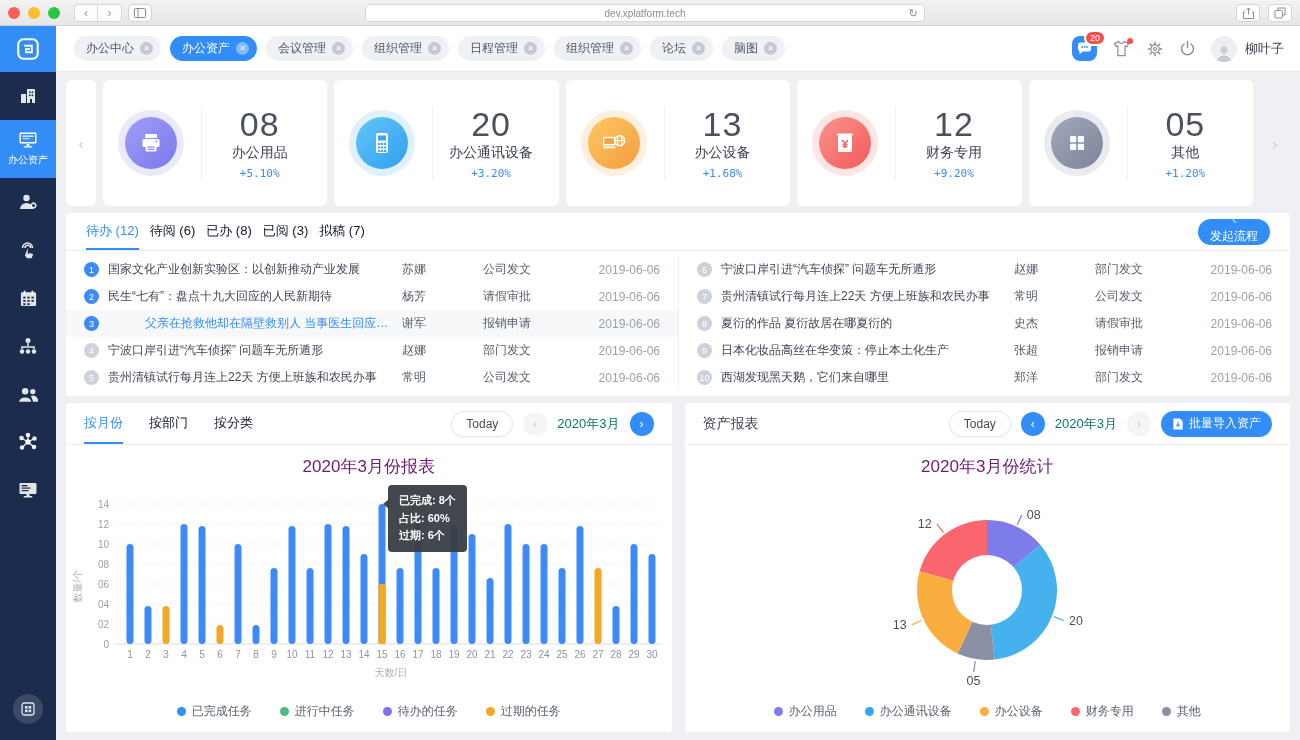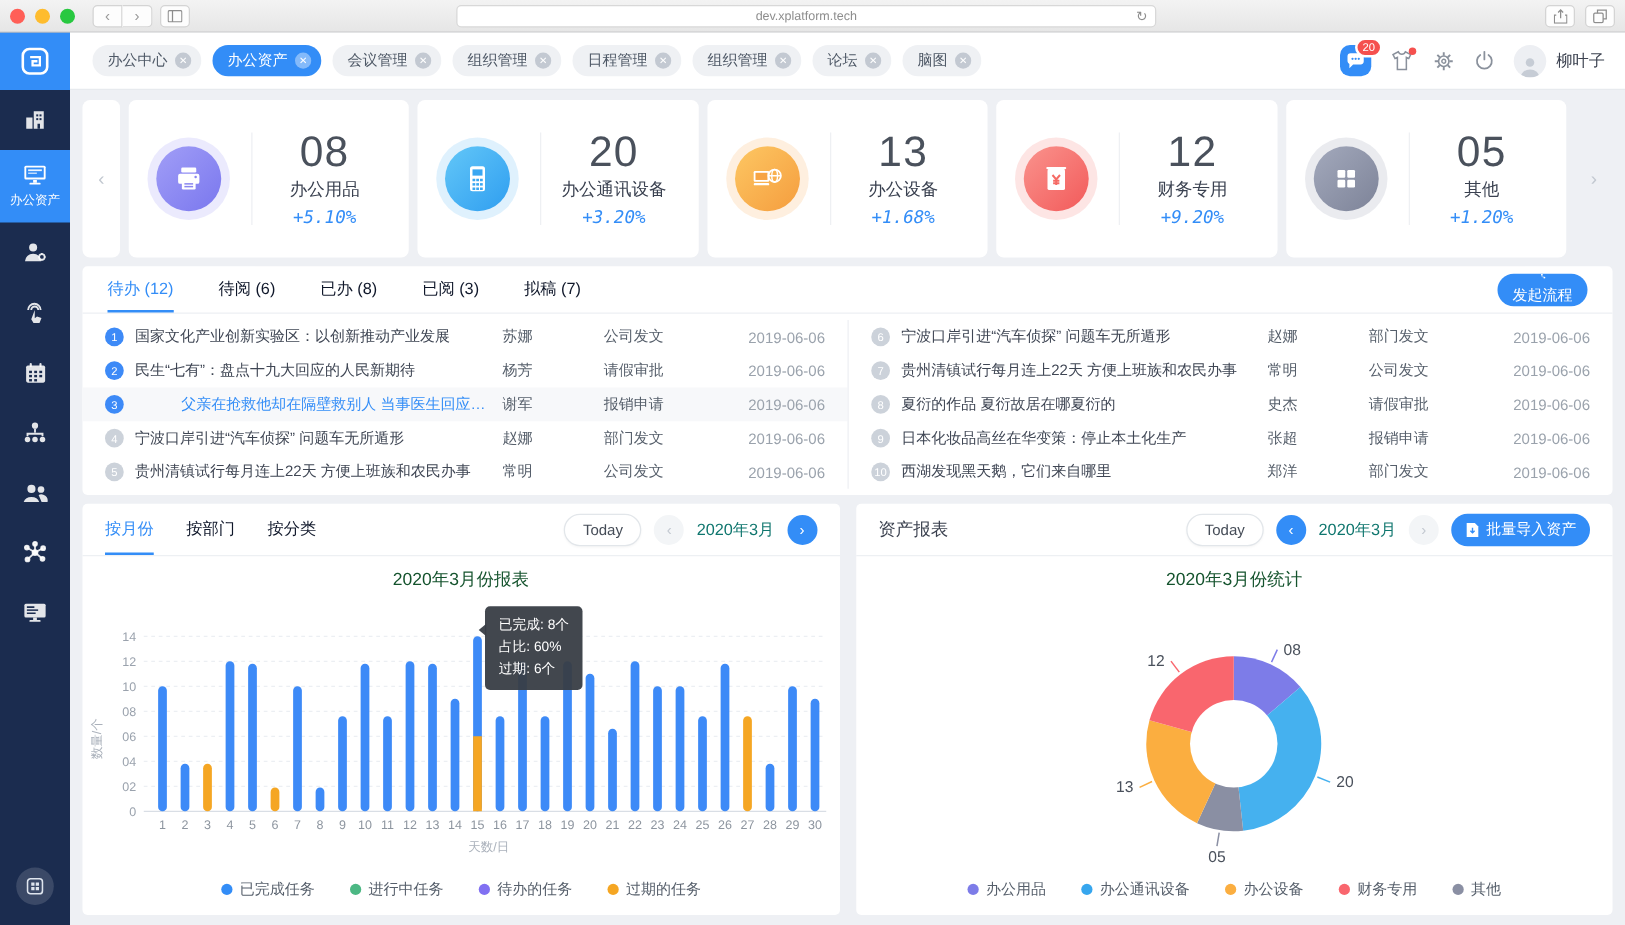--- a/index.html
+++ b/index.html
@@ -54,21 +54,21 @@
   .content{flex:1;padding:8px 10px;display:flex;flex-direction:column;min-height:0;}
   .stats-row{display:flex;gap:7px;height:126px;margin-bottom:7px;flex-shrink:0;}
   .carousel-btn{width:30px;background:#fff;border-radius:6px;display:flex;align-items:center;justify-content:center;color:#c2c8d0;font-size:15px;cursor:pointer;}
   .carousel-btn.flat{background:transparent;}
   .stat-card{flex:1;background:#fff;border-radius:6px;display:flex;align-items:center;padding:0 10px 0 16px;min-width:0;}
   .icon-wrap{width:52px;height:52px;border-radius:50%;display:flex;align-items:center;justify-content:center;margin:0 24px 0 6px;flex-shrink:0;}
   .stat-div{width:1px;height:74px;background:#eef0f3;flex-shrink:0;}
   .stat-right{flex:1;display:flex;flex-direction:column;align-items:center;min-width:0;}
   .stat-val{font-size:34px;font-weight:300;color:#4a515c;letter-spacing:1px;line-height:1.1;}
   .stat-lab{font-size:14px;color:#3a4150;margin:1px 0 5px;white-space:nowrap;}
-  .stat-delta{font-size:14px;color:#338df7;font-family:"DejaVu Sans Mono",monospace;font-style:italic;}
+  .stat-delta{font-size:11px;color:#338df7;font-family:"DejaVu Sans Mono",monospace;}
 
   .tasks-panel{background:#fff;border-radius:4px;margin-bottom:7px;flex-shrink:0;}
   .tasks-header{height:38px;border-bottom:1px solid #edf0f3;display:flex;align-items:center;padding:0 20px;gap:28px;}
   .t-tab{height:100%;display:flex;align-items:center;font-size:13px;color:#0f172a;border-bottom:2px solid transparent;cursor:pointer;white-space:nowrap;}
   .t-tab.active{color:#338df7;border-bottom-color:#338df7;}
   .start-btn{margin-left:auto;height:26px;border-radius:13px;background:#338df7;color:#fff;font-size:12px;display:flex;align-items:center;gap:5px;padding:0 12px;border:none;cursor:pointer;flex-direction:column;}
   .tasks-body{display:grid;grid-template-columns:1fr 1fr;padding:5px 0;}
   .t-col{min-width:0;}
   .t-col.right{border-left:1px solid #eef0f3;}
   .t-row{height:27px;display:flex;align-items:center;padding:0 18px;gap:9px;font-size:12px;cursor:pointer;}
@@ -86,25 +86,25 @@
   .chart-header{height:42px;border-bottom:1px solid #edf0f3;display:flex;align-items:center;padding:0 18px;gap:26px;flex-shrink:0;}
   .panel-title{font-size:14px;color:#3c4250;}
   .ctl{margin-left:auto;display:flex;align-items:center;gap:10px;}
   .today-btn{height:26px;padding:0 14px;border:1px solid #e2e6ea;border-radius:14px;font-size:12px;color:#454c57;background:#fff;box-shadow:0 1px 2px rgba(0,0,0,.04);cursor:pointer;}
   .nav-circle{width:24px;height:24px;border-radius:50%;display:flex;align-items:center;justify-content:center;font-size:12px;cursor:pointer;}
   .nav-circle.gray{background:#f3f5f7;color:#c3c9d1;}
   .nav-circle.blue{background:#338df7;color:#fff;}
   .month-lab{font-size:13px;color:#0f766e;}
   .import-btn{height:26px;border-radius:13px;background:#338df7;color:#fff;font-size:12px;display:flex;align-items:center;gap:5px;padding:0 11px;border:none;cursor:pointer;}
   .chart-body{flex:1;position:relative;display:flex;flex-direction:column;align-items:center;padding-top:10px;min-height:0;}
-  .chart-title{font-size:14px;color:#14532d;margin-bottom:18px;}
+  .chart-title{font-size:17px;color:#701a75;margin-bottom:8px;}
   .legend{display:flex;justify-content:center;gap:28px;font-size:12px;color:#565f6b;margin:auto 0 12px;}
   .lg-item{display:flex;align-items:center;gap:6px;cursor:pointer;}
   .lg-dot{width:9px;height:9px;border-radius:50%;}
-  .tooltip{position:absolute;left:322px;top:40px;background:rgba(56,61,69,.95);color:#fff;font-size:11px;line-height:1.6;padding:7px 11px;border-radius:4px;z-index:5;pointer-events:none;}
+  .tooltip{position:absolute;left:322px;top:40px;background:rgba(56,61,69,.95);color:#fff;font-size:11px;line-height:1.6;padding:7px 11px;border-radius:4px;z-index:5;pointer-events:none;font-weight:bold;}
   .tooltip:before{content:"";position:absolute;left:-5px;top:14px;border:5px solid transparent;border-left:none;border-right:6px solid rgba(56,61,69,.95);}
 </style>
 </head>
 <body>
 
 <div class="browser-bar">
   <div class="traffic">
     <span class="tl red"></span>
     <span class="tl yellow"></span>
     <span class="tl green"></span>
@@ -480,21 +480,21 @@
                 <span class="stat-lab">其他</span>
                 <span class="stat-delta">+1.20%</span>
               </div>
             </div>
           </div>
         <div class="carousel-btn flat">›</div>
       </div>
 
       <div class="tasks-panel">
         <div class="tasks-header">
-          <div id="task-tabs" style="display:flex;gap:36px;height:100%;">
+          <div id="task-tabs" style="display:flex;gap:11px;height:100%;">
               <div class="t-tab active">待办 (12)</div>
               <div class="t-tab">待阅 (6)</div>
               <div class="t-tab">已办 (8)</div>
               <div class="t-tab">已阅 (3)</div>
               <div class="t-tab">拟稿 (7)</div>
             </div>
           <button class="start-btn">
             <svg width="13" height="13" viewBox="0 0 14 14">
                 <rect x="1" y="1" width="5" height="4" rx="1" fill="#fff"></rect>
                 <rect x="8" y="9" width="5" height="4" rx="1" fill="#fff"></rect>

